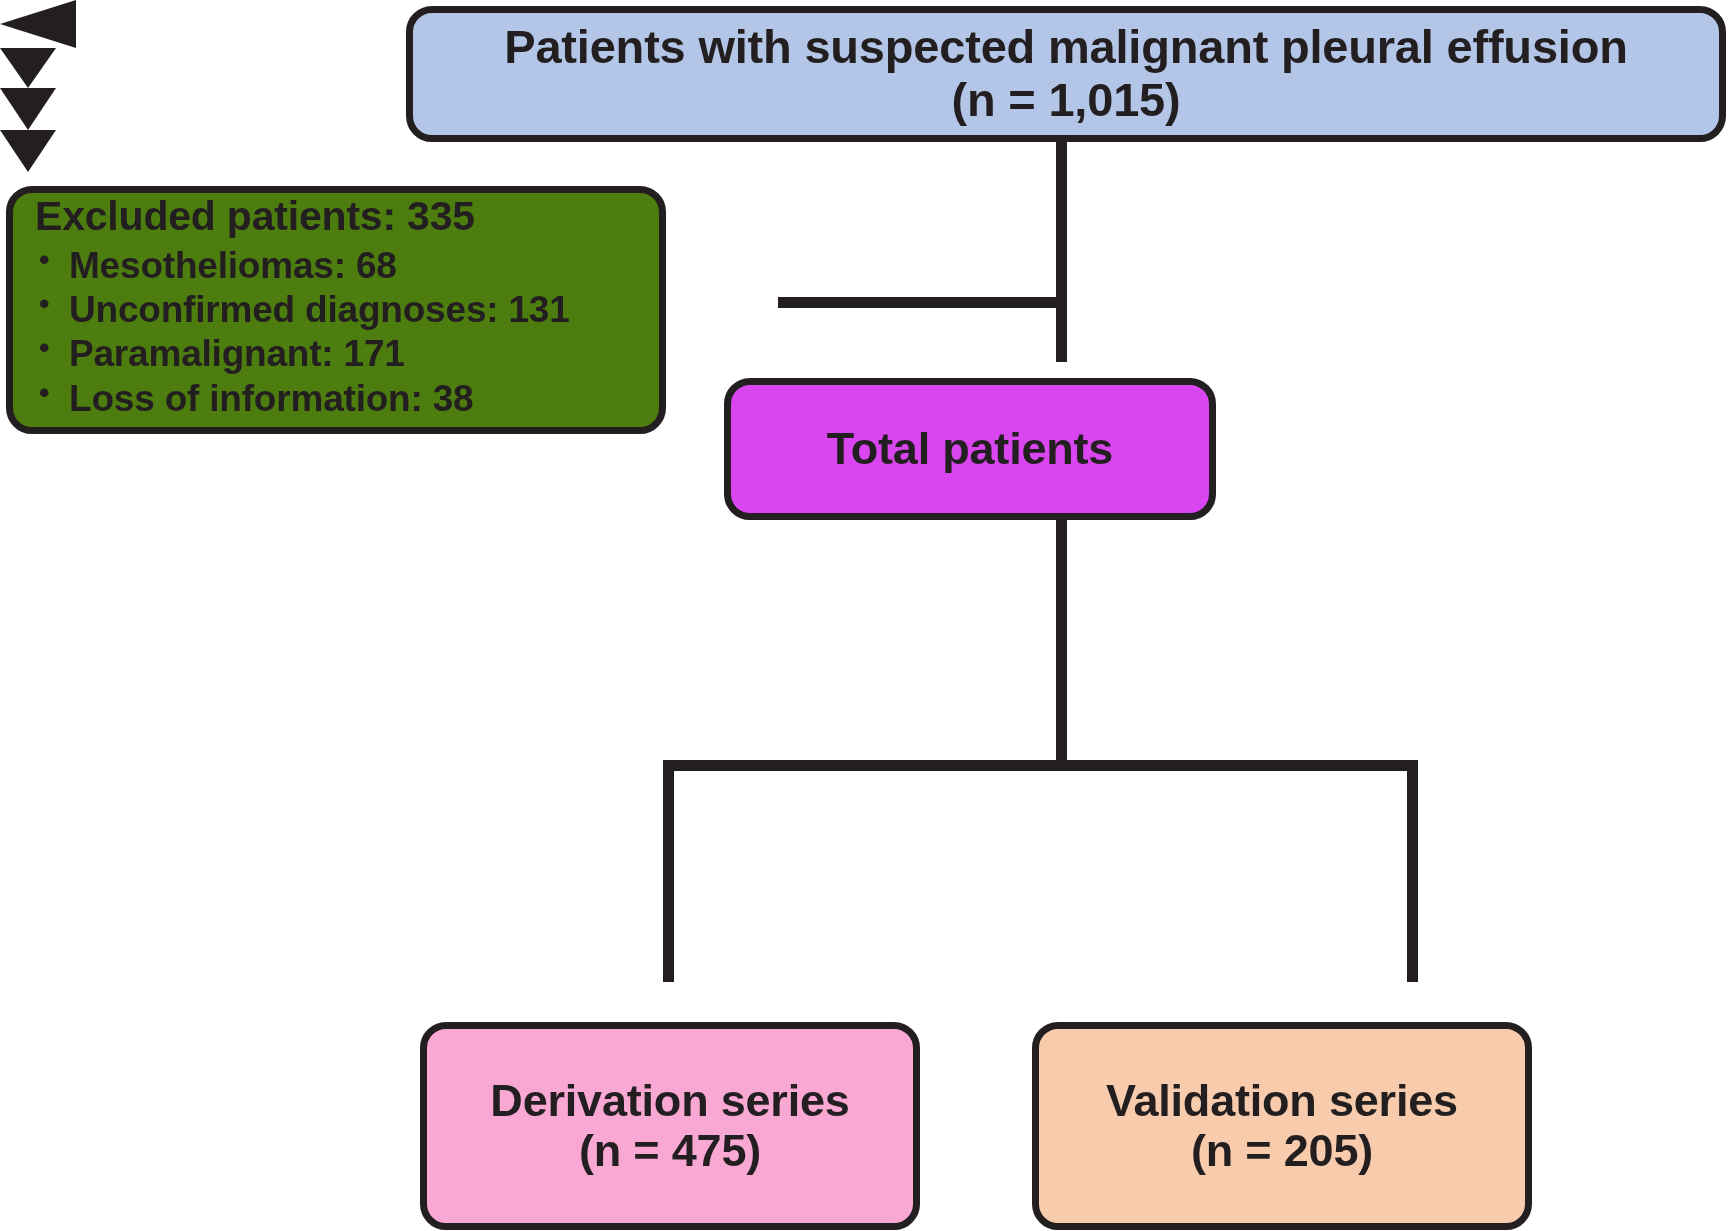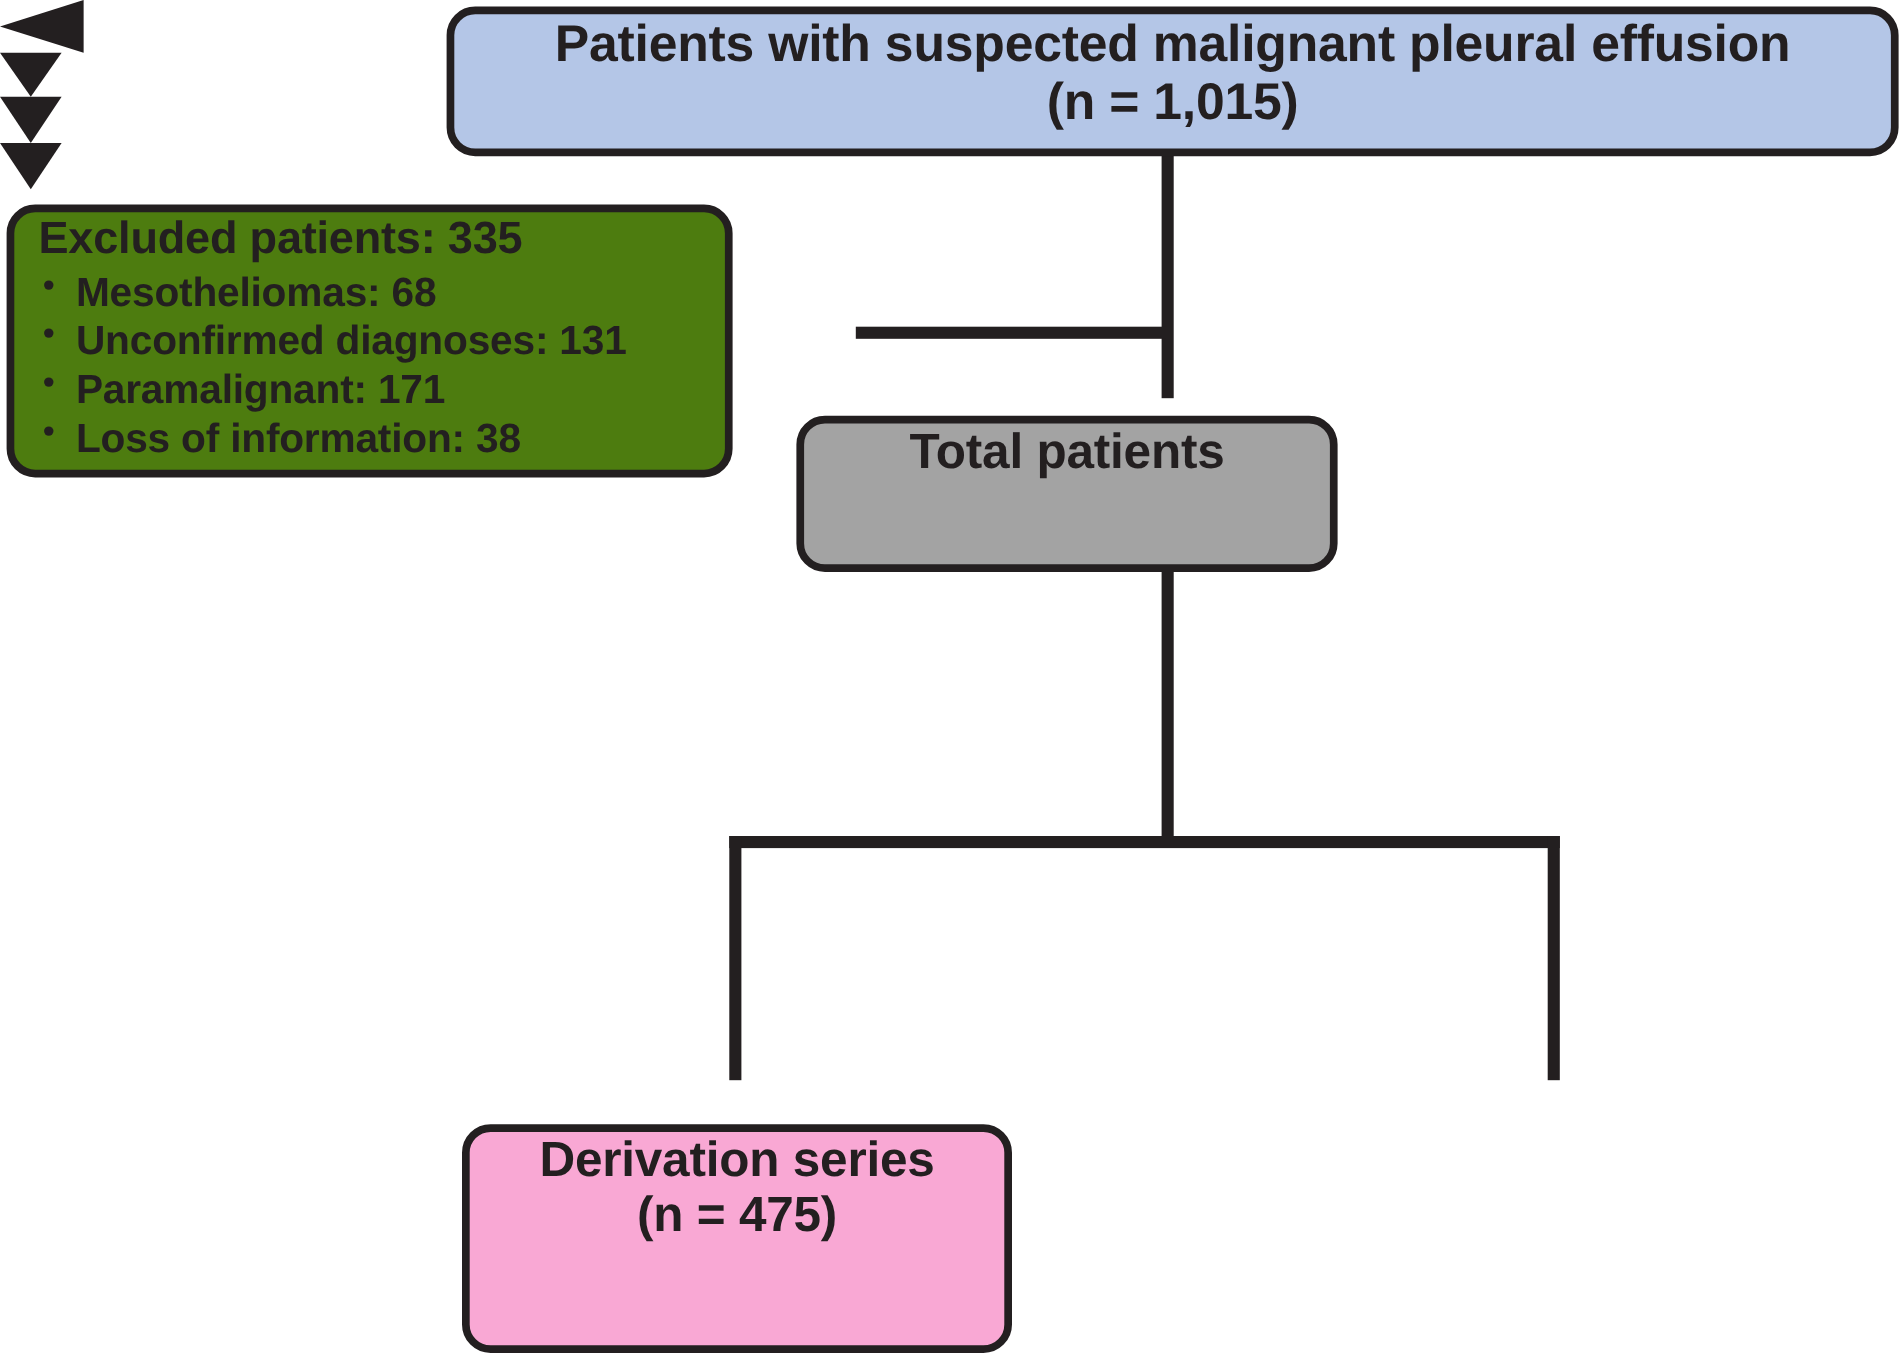--- a/index.html
+++ b/index.html
@@ -18,20 +18,21 @@
     overflow: hidden;
   }
   .node {
     position: absolute;
     box-sizing: border-box;
     border: 7px solid #231f20;
     border-radius: 26px;
     display: flex;
     flex-direction: column;
     align-items: center;
+    justify-content: center;
     color: #231f20;
     font-weight: bold;
     line-height: 1.12;
     text-align: center;
     letter-spacing: -0.2px;
   }
   .node .line {
     display: block;
     white-space: nowrap;
   }
@@ -85,21 +86,21 @@
     top: -2px;
     font-size: 30px;
   }
 
   
   #node-total {
     left: 724px;
     top: 378px;
     width: 492px;
     height: 142px;
-    background: #a3a3a3;
+    background: #d946ef;
     font-size: 45px;
   }
 
   
   #node-derivation {
     left: 420px;
     top: 1022px;
     width: 500px;
     height: 208px;
     background: #f9a8d4;
@@ -239,14 +240,18 @@
 
   <div class="node" id="node-total">
     <span class="line">Total patients</span>
   </div>
 
   <div class="node" id="node-derivation">
     <span class="line">Derivation series</span>
     <span class="line">(n = 475)</span>
   </div>
 
+  <div class="node" id="node-validation">
+    <span class="line">Validation series</span>
+    <span class="line">(n = 205)</span>
+  </div>
 
 </div>
 
 </body></html>

